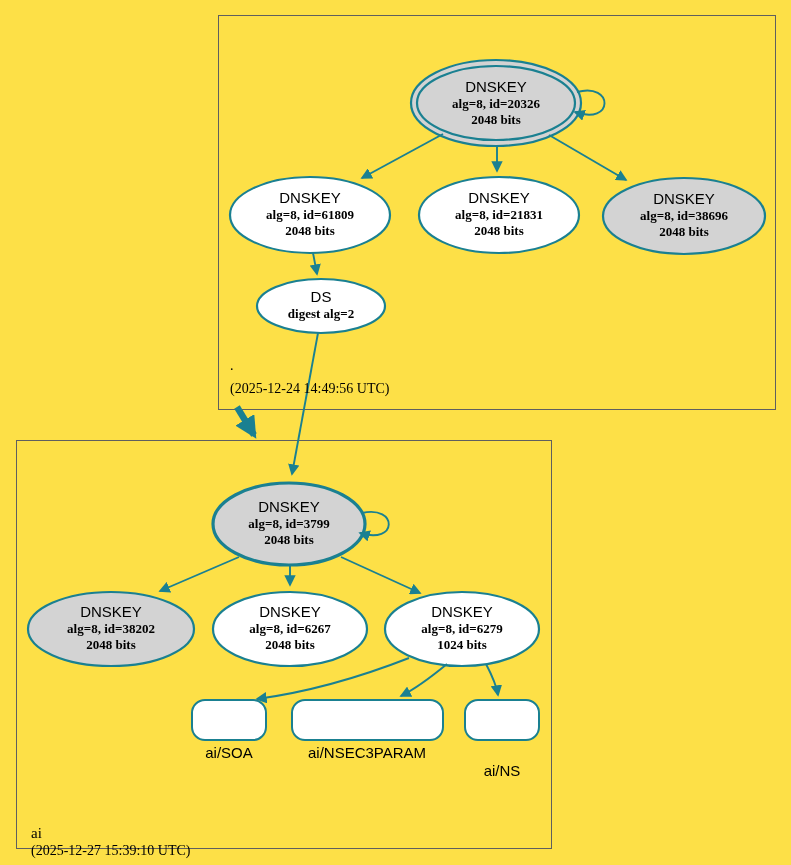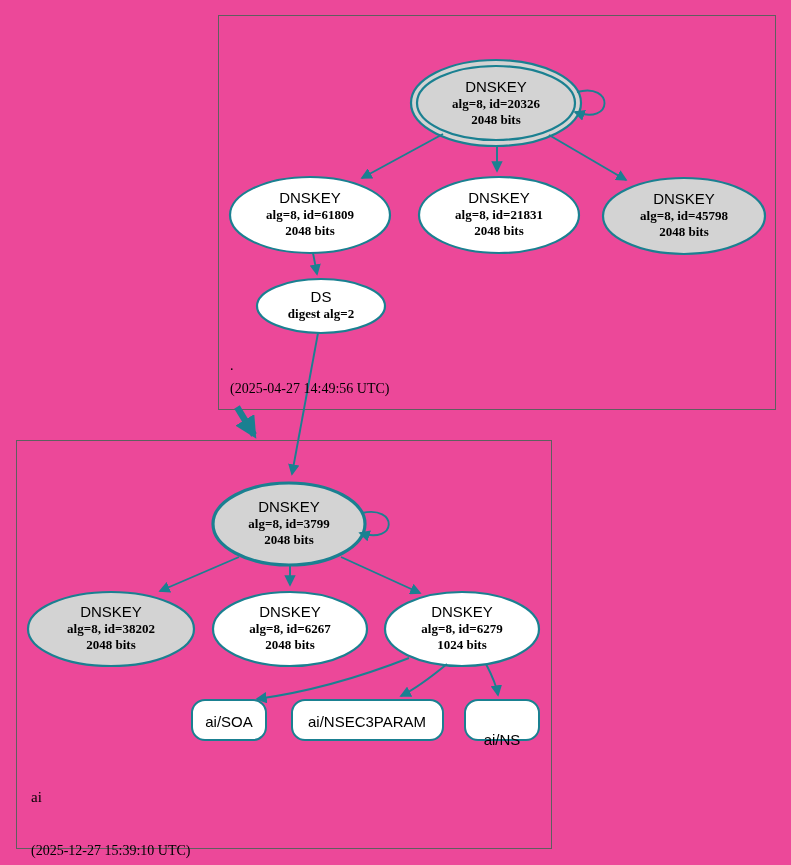--- a/index.html
+++ b/index.html
@@ -1,30 +1,30 @@
 <!DOCTYPE html>
 <html><head>
 <meta charset="utf-8">
 <style>
   html,body{margin:0;padding:0;background:#ffffff;}
-  .canvas{position:relative;width:791px;height:865px;background:#ec4899;overflow:hidden;
+  .canvas{position:relative;width:791px;height:865px;background:#fde047;overflow:hidden;
           font-family:"Liberation Serif",serif;}
   .cluster{position:absolute;border:1px solid #5f5f5f;background:transparent;}
   #cluster-root{left:218px;top:15px;width:556px;height:393px;}
   #cluster-ai{left:16px;top:440px;width:534px;height:407px;}
   svg.graph{position:absolute;left:0;top:0;width:791px;height:865px;}
   .node-label{position:absolute;transform:translate(-50%,-50%);text-align:center;color:#000;white-space:nowrap;}
   .node-title{display:block;font-family:"Liberation Sans",sans-serif;font-size:15px;line-height:1.2;}
   .node-detail{display:block;font-family:"Liberation Serif",serif;font-size:13px;line-height:1.25;font-weight:bold;}
   .rrset-label{position:absolute;transform:translate(-50%,-50%);font-family:"Liberation Sans",sans-serif;
-               font-size:15px;color:#000;white-space:nowrap;}
+               font-size:15px;color:#000;white-space:nowrap;margin-top:31px;}
   .zone-label{position:absolute;font-family:"Liberation Serif",serif;color:#000;white-space:nowrap;}
   #root-zone-name{left:230px;top:358px;font-size:14px;}
   #root-zone-time{left:230px;top:381px;font-size:14px;}
-  #ai-zone-name{left:31px;top:789px;font-size:15px;}
+  #ai-zone-name{left:31px;top:825px;font-size:15px;}
   #ai-zone-time{left:31px;top:819px;font-size:14px;margin-top:24px;}
   .edge{stroke:#1a8091;stroke-width:1.9;fill:none;}
   .edge-thick{stroke:#1a8091;stroke-width:6.5;fill:none;}
   .nodeshape{stroke:#1a8091;stroke-width:2.2;}
   .fill-gray{fill:#d3d3d3;}
   .fill-white{fill:#ffffff;}
   .fill-none{fill:none;}
 </style>
 </head>
 <body>
@@ -87,21 +87,21 @@
     <span class="node-detail">alg=8, id=61809</span>
     <span class="node-detail">2048 bits</span>
   </div>
   <div class="node-label" style="left:499px;top:214px;">
     <span class="node-title">DNSKEY</span>
     <span class="node-detail">alg=8, id=21831</span>
     <span class="node-detail">2048 bits</span>
   </div>
   <div class="node-label" style="left:684px;top:215px;">
     <span class="node-title">DNSKEY</span>
-    <span class="node-detail">alg=8, id=45798</span>
+    <span class="node-detail">alg=8, id=38696</span>
     <span class="node-detail">2048 bits</span>
   </div>
   <div class="node-label" style="left:321px;top:305px;">
     <span class="node-title">DS</span>
     <span class="node-detail">digest alg=2</span>
   </div>
 
   <div class="node-label" style="left:289px;top:523px;">
     <span class="node-title">DNSKEY</span>
     <span class="node-detail">alg=8, id=3799</span>
@@ -121,17 +121,17 @@
     <span class="node-title">DNSKEY</span>
     <span class="node-detail">alg=8, id=6279</span>
     <span class="node-detail">1024 bits</span>
   </div>
 
   <div class="rrset-label" style="left:229px;top:721px;">ai/SOA</div>
   <div class="rrset-label" style="left:367px;top:721px;">ai/NSEC3PARAM</div>
   <div class="rrset-label" style="left:502px;top:739px;">ai/NS</div>
 
   <div class="zone-label" id="root-zone-name">.</div>
-  <div class="zone-label" id="root-zone-time">(2025-04-27 14:49:56 UTC)</div>
+  <div class="zone-label" id="root-zone-time">(2025-12-24 14:49:56 UTC)</div>
   <div class="zone-label" id="ai-zone-name">ai</div>
   <div class="zone-label" id="ai-zone-time">(2025-12-27 15:39:10 UTC)</div>
 
 </div>
 
 </body></html>

